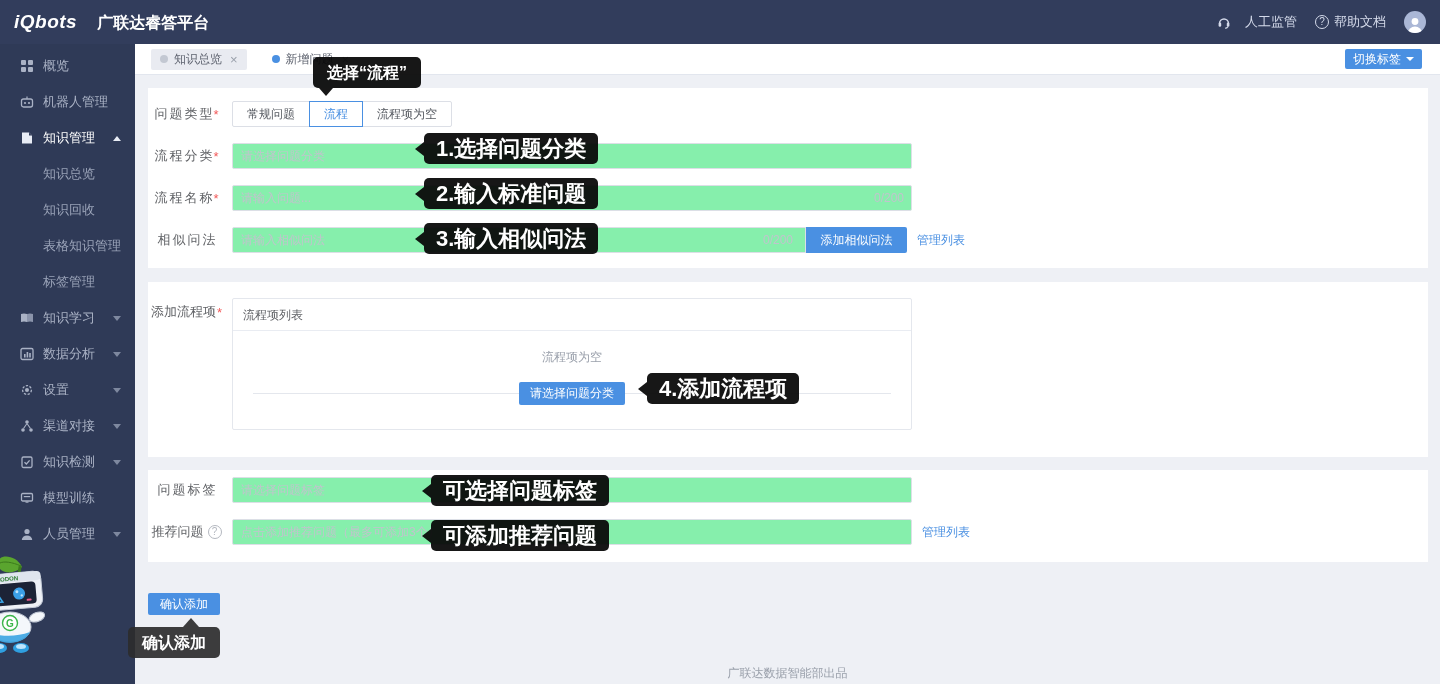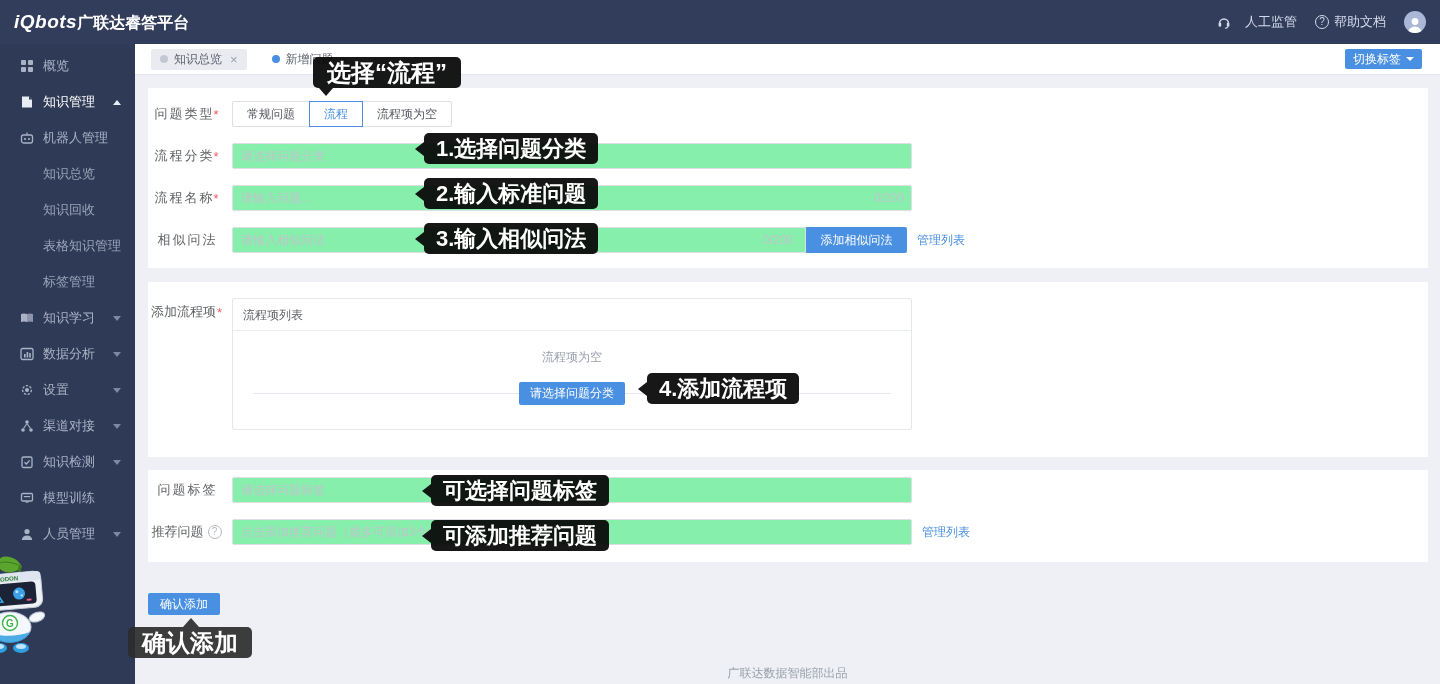--- a/index.html
+++ b/index.html
@@ -4,21 +4,21 @@
 <style>
   * { margin:0; padding:0; box-sizing:border-box; }
   html,body { width:1440px; height:684px; overflow:hidden; }
   body {
     font-family:"Liberation Sans","DejaVu Sans",sans-serif;
     background:#eef0f5; position:relative; font-size:13px; color:#606266;
   }
   
   .header { position:absolute; left:0; top:0; width:1440px; height:44px;
     background:#323d5c; display:flex; align-items:center; z-index:6; }
-  .logo-wrap { margin-left:14px; display:flex; align-items:baseline; gap:0; }
+  .logo-wrap { margin-left:14px; display:flex; align-items:baseline; gap:20px; }
   .logo-iqbots { color:#fff; font-size:19px; font-weight:bold; font-style:italic; letter-spacing:.5px; }
   .logo-platform { color:#fff; font-size:16px; font-weight:bold; }
   .header-right { margin-left:auto; margin-right:14px; display:flex; align-items:center; gap:18px; color:#d4daea; font-size:13px; }
   .header-action { display:flex; align-items:center; gap:5px; cursor:pointer; }
   .qicon { display:inline-block; width:14px; height:14px; border:1px solid #d4daea; border-radius:50%; font-size:10px; line-height:12px; text-align:center; }
   .qicon::before { content:"?"; }
   .avatar { width:22px; height:22px; border-radius:50%; background:#aab7d6; display:flex; align-items:flex-end; justify-content:center; overflow:hidden; }
   
   .sidebar { position:absolute; left:0; top:44px; width:135px; height:640px; background:#2f3a57; z-index:5; padding-top:4px; }
   .side-item { height:36px; display:flex; align-items:center; padding:0 14px 0 20px; color:#aab2c5; cursor:pointer; }
@@ -73,21 +73,21 @@
   .proc-empty { text-align:center; padding-top:18px; font-size:12px; color:#9aa0ab; }
   .proc-line { position:absolute; left:20px; right:20px; top:62px; border-top:1px solid #e4e7ed; }
   .proc-add { position:absolute; left:50%; transform:translateX(-50%); top:51px; height:23px; padding:0 11px; border-radius:2px; z-index:2; }
   
   .submit-btn { position:absolute; left:148px; top:593px; height:22px; padding:0 12px; border-radius:2px; font-size:12px; }
   .footer { position:absolute; left:135px; top:665px; width:1305px; text-align:center; font-size:12px; color:#9aa0ab; }
   
   .callout { position:absolute; background:rgba(8,8,8,.94); color:#fff; font-weight:bold; font-size:22px; line-height:23px; padding:4px 12px; border-radius:5px; white-space:nowrap; z-index:20; }
   .callout .arr-left { position:absolute; left:-9px; top:50%; margin-top:-7px; width:0; height:0; border-top:7px solid transparent; border-bottom:7px solid transparent; border-right:9px solid rgba(8,8,8,.94); }
   .callout .arr-down { position:absolute; left:6px; bottom:-8px; width:0; height:0; border-left:7px solid transparent; border-right:7px solid transparent; border-top:8px solid rgba(8,8,8,.94); }
-  .callout.big { font-size:24px; padding:4px 14px; }
+  .callout.big { font-size:16px; padding:4px 14px; }
   .callout.confirm { background:rgba(45,45,45,.92); }
   .callout.confirm .arr-up { position:absolute; left:55px; top:-9px; width:0; height:0; border-left:8px solid transparent; border-right:8px solid transparent; border-bottom:9px solid rgba(45,45,45,.92); }
   
   .co-select { left:313px; top:57px; }
   .co-step1 { left:424px; top:133px; }
   .co-step2 { left:424px; top:178px; }
   .co-step3 { left:424px; top:223px; }
   .co-step4 { left:647px; top:373px; }
   .co-tags { left:431px; top:475px; }
   .co-reco { left:431px; top:520px; }
@@ -134,40 +134,40 @@
     <span class="sicon">
         <svg viewBox="0 0 14 14">
           <rect x="1" y="1" width="5" height="5" rx="1" fill="#aab2c5"></rect>
           <rect x="8" y="1" width="5" height="5" rx="1" fill="#aab2c5"></rect>
           <rect x="1" y="8" width="5" height="5" rx="1" fill="#aab2c5"></rect>
           <rect x="8" y="8" width="5" height="5" rx="1" fill="#aab2c5"></rect>
         </svg>
       </span>
     <span class="slabel">概览</span>
   </div>
-  <div class="side-item active">
-    <span class="sicon">
-        <svg viewBox="0 0 14 14">
-          <path d="M2 1.5 h7 l3 3 v8 h-10 z" fill="#e8ecf5"></path>
-          <path d="M9 1.5 v3 h3" fill="#2f3a57"></path>
-        </svg>
-      </span>
-    <span class="slabel">知识管理</span>
-    <span class="caret up"></span>
-  </div>
   <div class="side-item">
     <span class="sicon">
         <svg viewBox="0 0 14 14">
           <rect x="1.5" y="4" width="11" height="8" rx="2" fill="none" stroke="#aab2c5" stroke-width="1.3"></rect>
           <circle cx="5" cy="8" r="1.1" fill="#aab2c5"></circle>
           <circle cx="9" cy="8" r="1.1" fill="#aab2c5"></circle>
           <rect x="6.4" y="1.5" width="1.2" height="2.5" fill="#aab2c5"></rect>
         </svg>
       </span>
     <span class="slabel">机器人管理</span>
+  </div>
+  <div class="side-item active">
+    <span class="sicon">
+        <svg viewBox="0 0 14 14">
+          <path d="M2 1.5 h7 l3 3 v8 h-10 z" fill="#e8ecf5"></path>
+          <path d="M9 1.5 v3 h3" fill="#2f3a57"></path>
+        </svg>
+      </span>
+    <span class="slabel">知识管理</span>
+    <span class="caret up"></span>
   </div>
   <div class="side-sub">
     <span>知识总览</span>
   </div>
   <div class="side-sub">
     <span>知识回收</span>
   </div>
   <div class="side-sub">
     <span>表格知识管理</span>
   </div>

